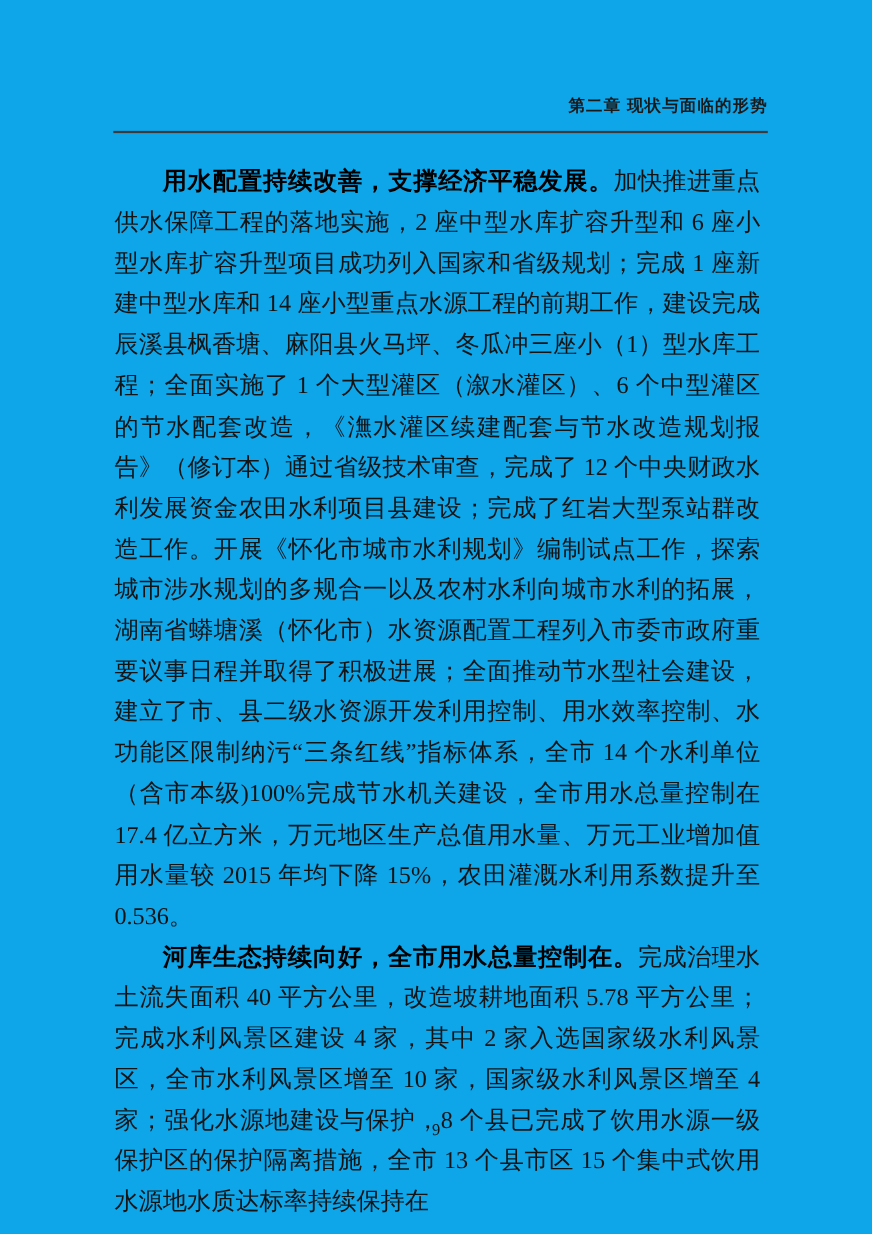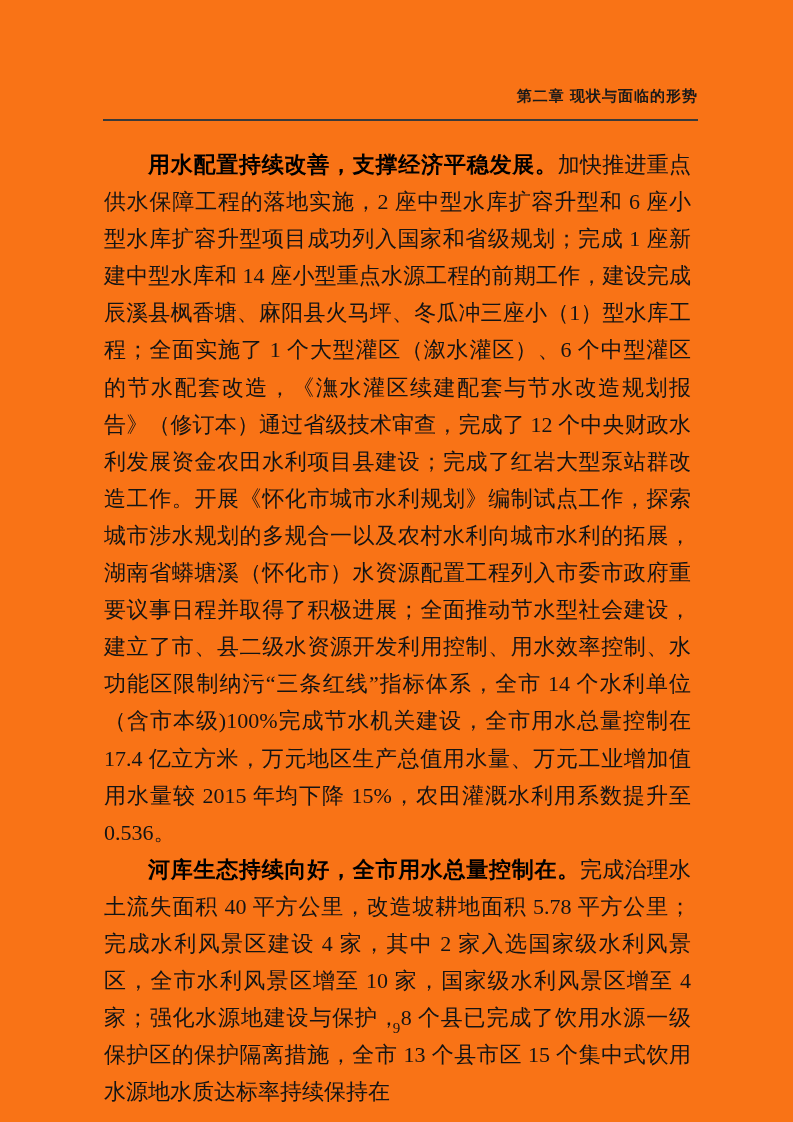--- a/index.html
+++ b/index.html
@@ -4,21 +4,21 @@
 <style>
   html, body {
     margin: 0;
     padding: 0;
     background: #ffffff;
   }
   .page {
     position: relative;
     width: 793px;
     height: 1122px;
-    background: #f97316;
+    background: #0ea5e9;
     overflow: hidden;
     font-family: "Liberation Serif", serif;
     color: #111111;
   }
   .doc-header {
     position: absolute;
     top: 87px;
     left: 103px;
     width: 595px;
     text-align: right;

